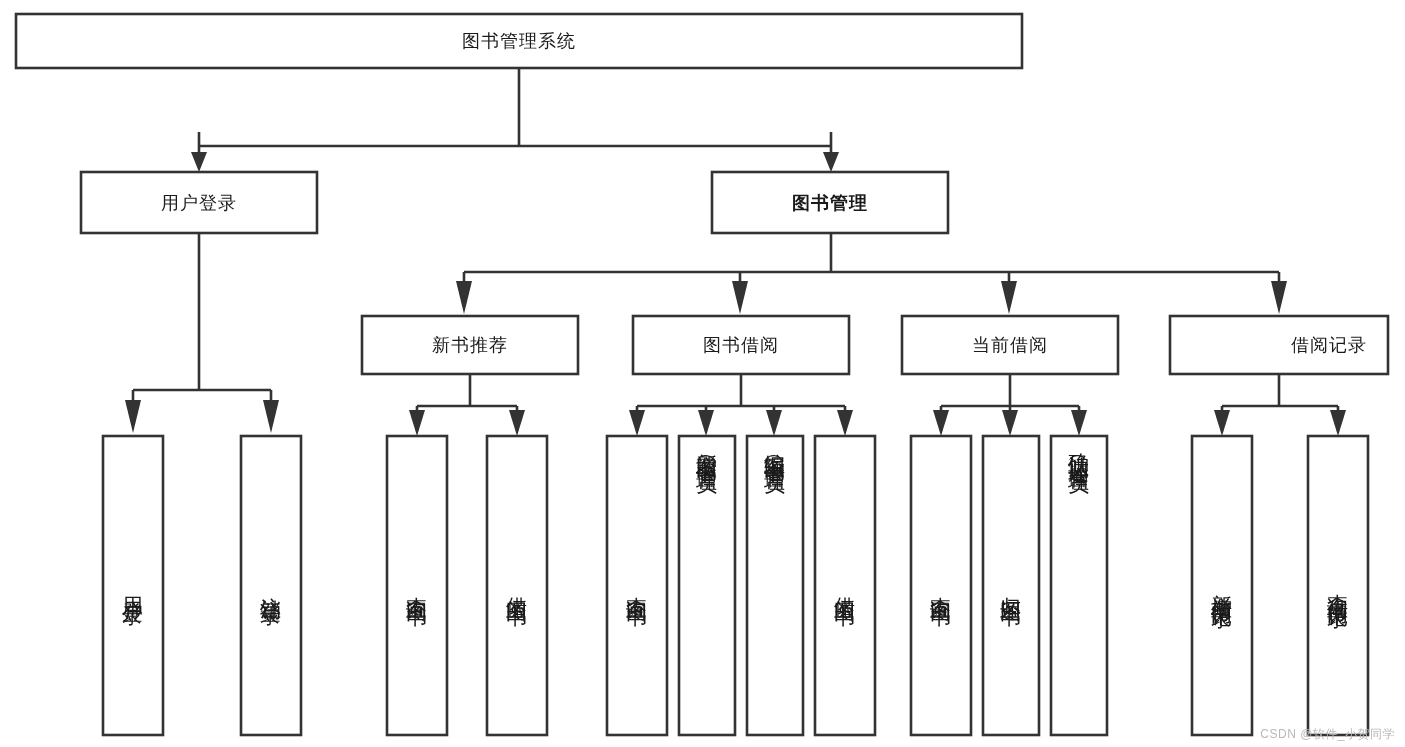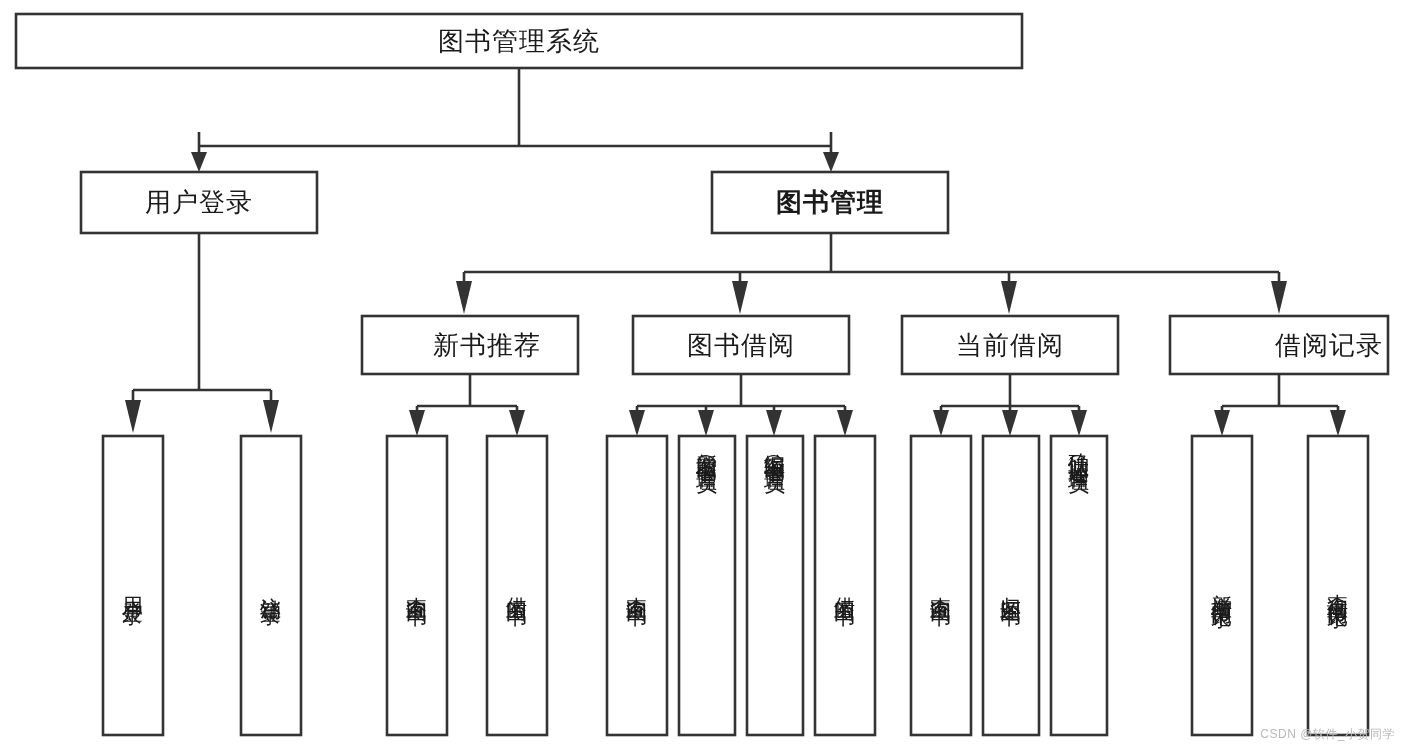--- a/index.html
+++ b/index.html
@@ -60,21 +60,21 @@
   }
   .htext-wrap {
     position: absolute;
     display: flex;
     align-items: center;
     justify-content: center;
     pointer-events: none;
   }
   .htext {
     font-family: "Liberation Sans", "DejaVu Sans", sans-serif;
-    font-size: 26px;
+    font-size: 18px;
     color: #1a1a1a;
     white-space: nowrap;
     letter-spacing: 1px;
   }
   .watermark {
     position: absolute;
     right: 10px;
     bottom: 4px;
     font-family: "Liberation Sans", "DejaVu Sans", sans-serif;
     font-size: 12px;
@@ -186,21 +186,21 @@
   </div>
 
   <div class="htext-wrap" style="left:81px; top:172px; width:236px; height:61px;">
     <span class="htext">用户登录</span>
   </div>
 
   <div class="htext-wrap" style="left:712px; top:172px; width:236px; height:61px;font-weight:bold;">
     <span class="htext">图书管理</span>
   </div>
 
-  <div class="htext-wrap" style="left:362px; top:316px; width:216px; height:58px;padding-left:17px;">
+  <div class="htext-wrap" style="left:362px; top:316px; width:216px; height:58px;">
     <span class="htext">新书推荐</span>
   </div>
 
   <div class="htext-wrap" style="left:633px; top:316px; width:216px; height:58px;">
     <span class="htext">图书借阅</span>
   </div>
 
   <div class="htext-wrap" style="left:902px; top:316px; width:216px; height:58px;">
     <span class="htext">当前借阅</span>
   </div>

